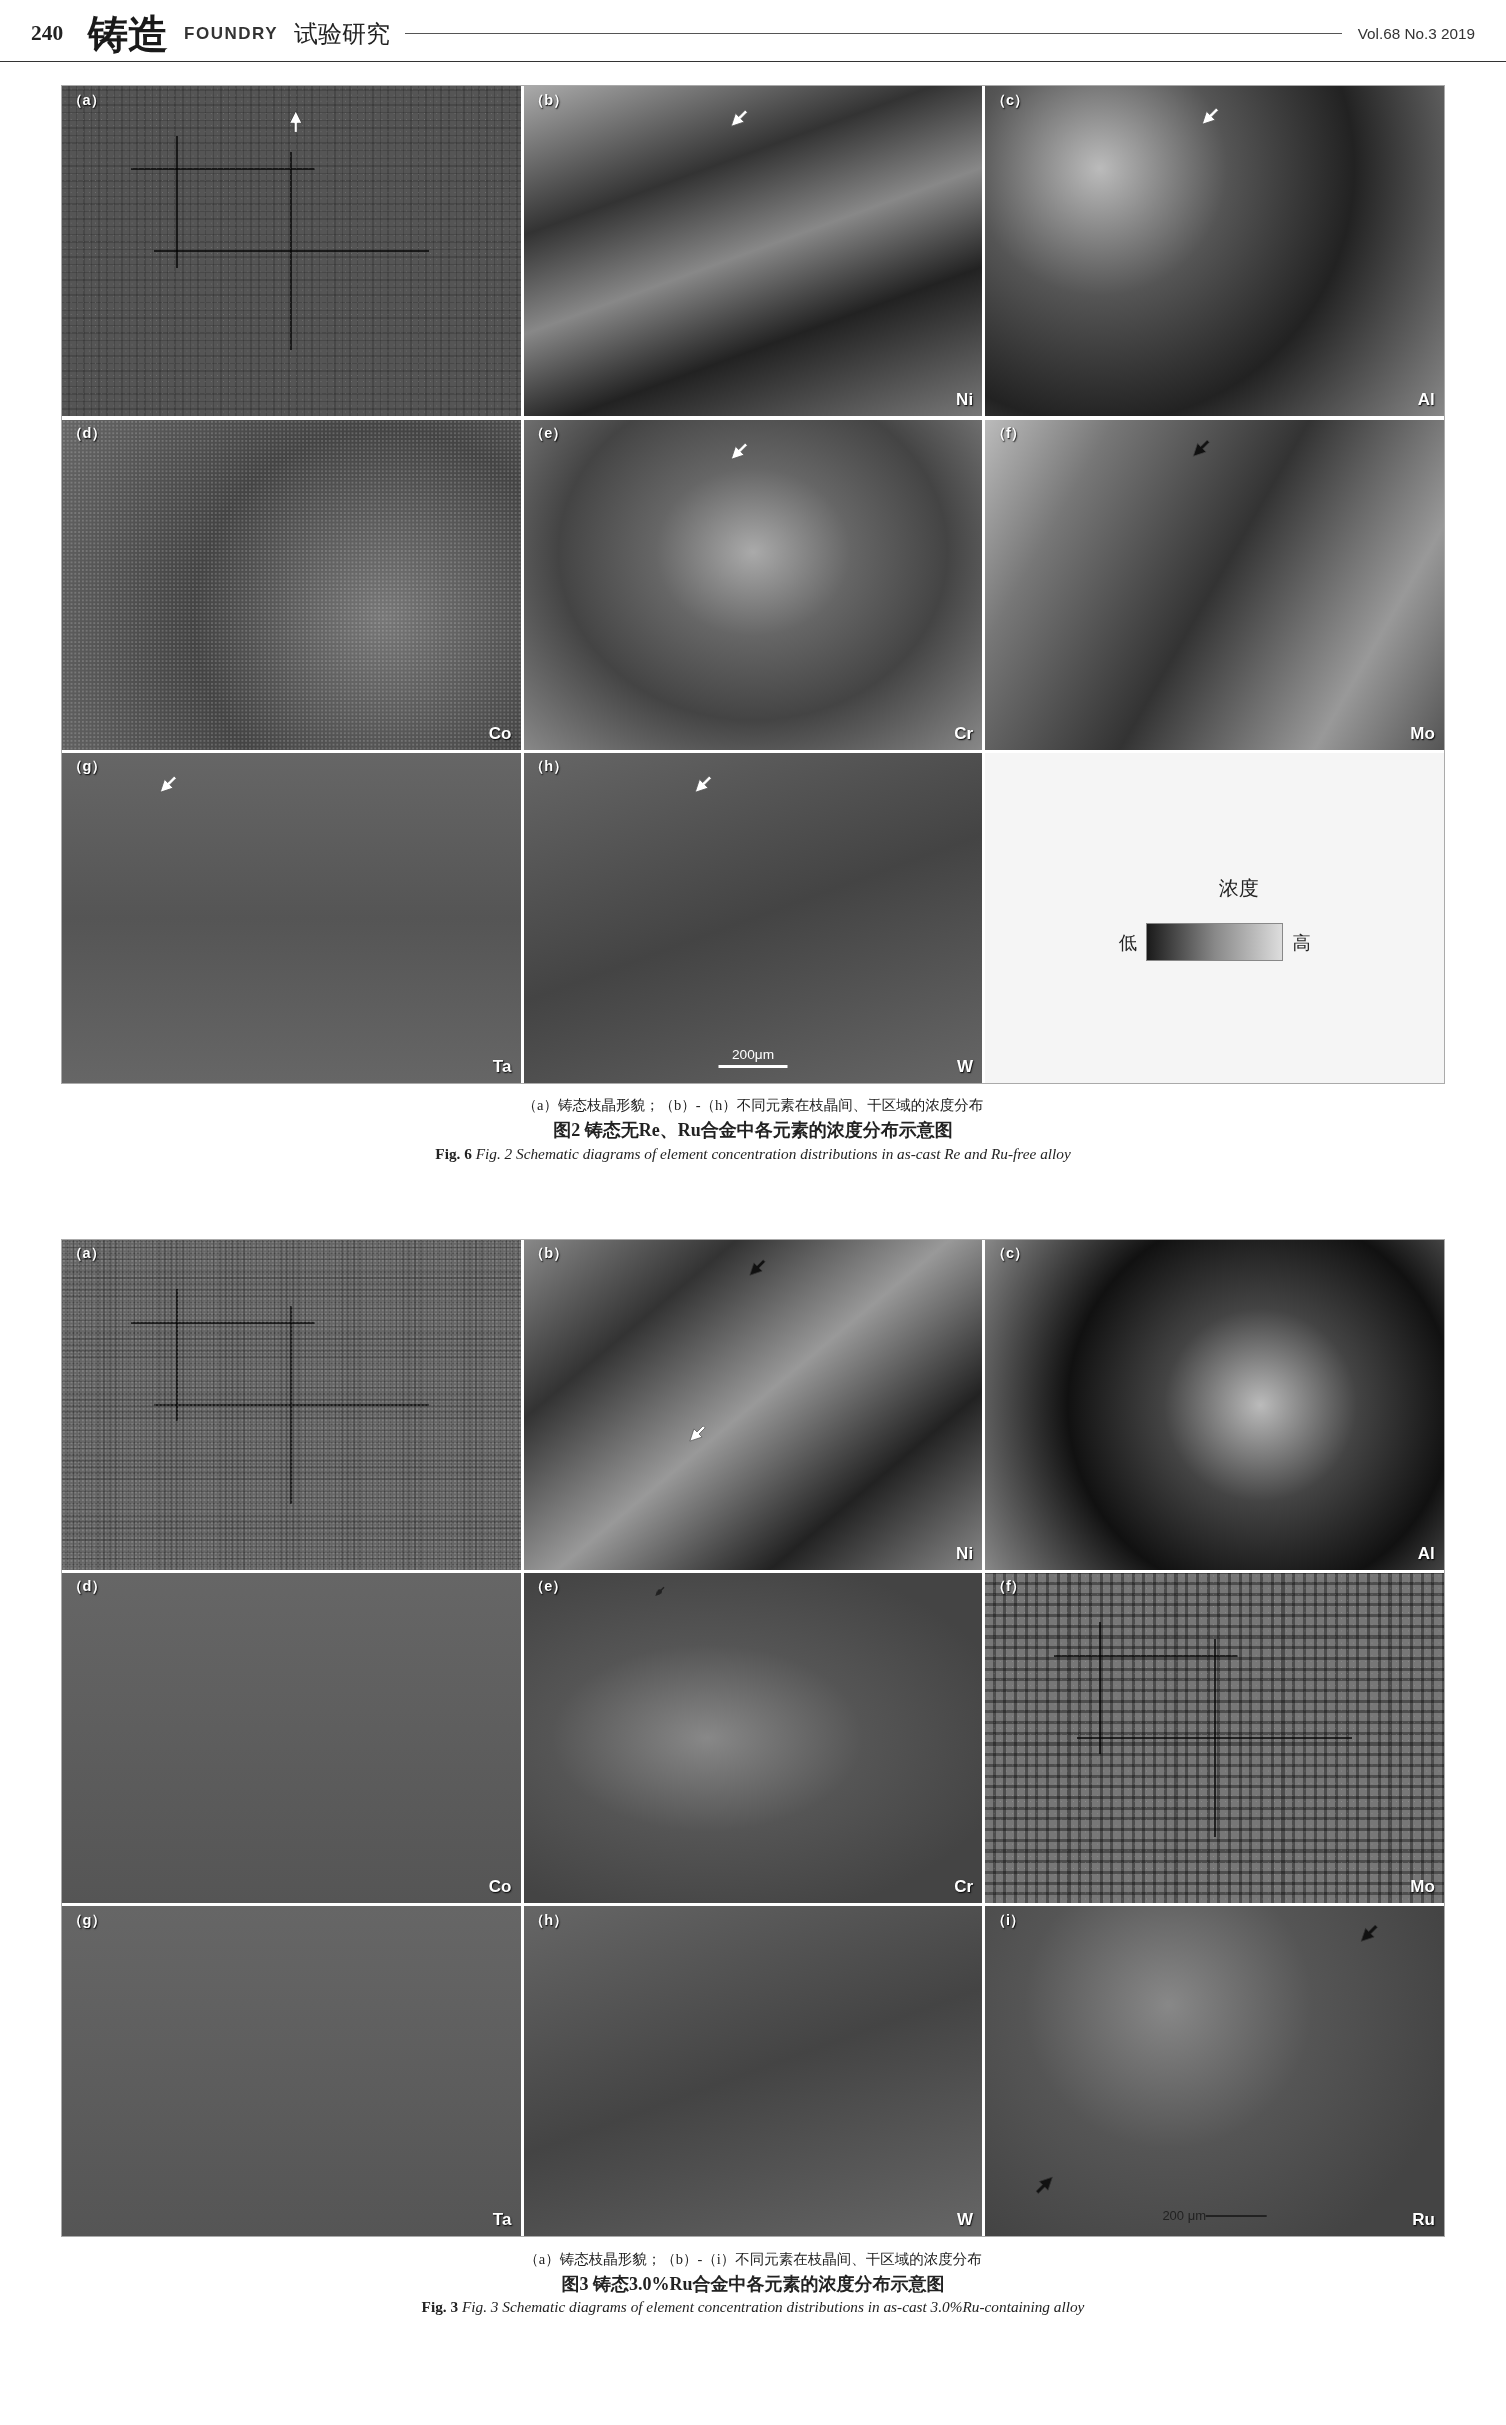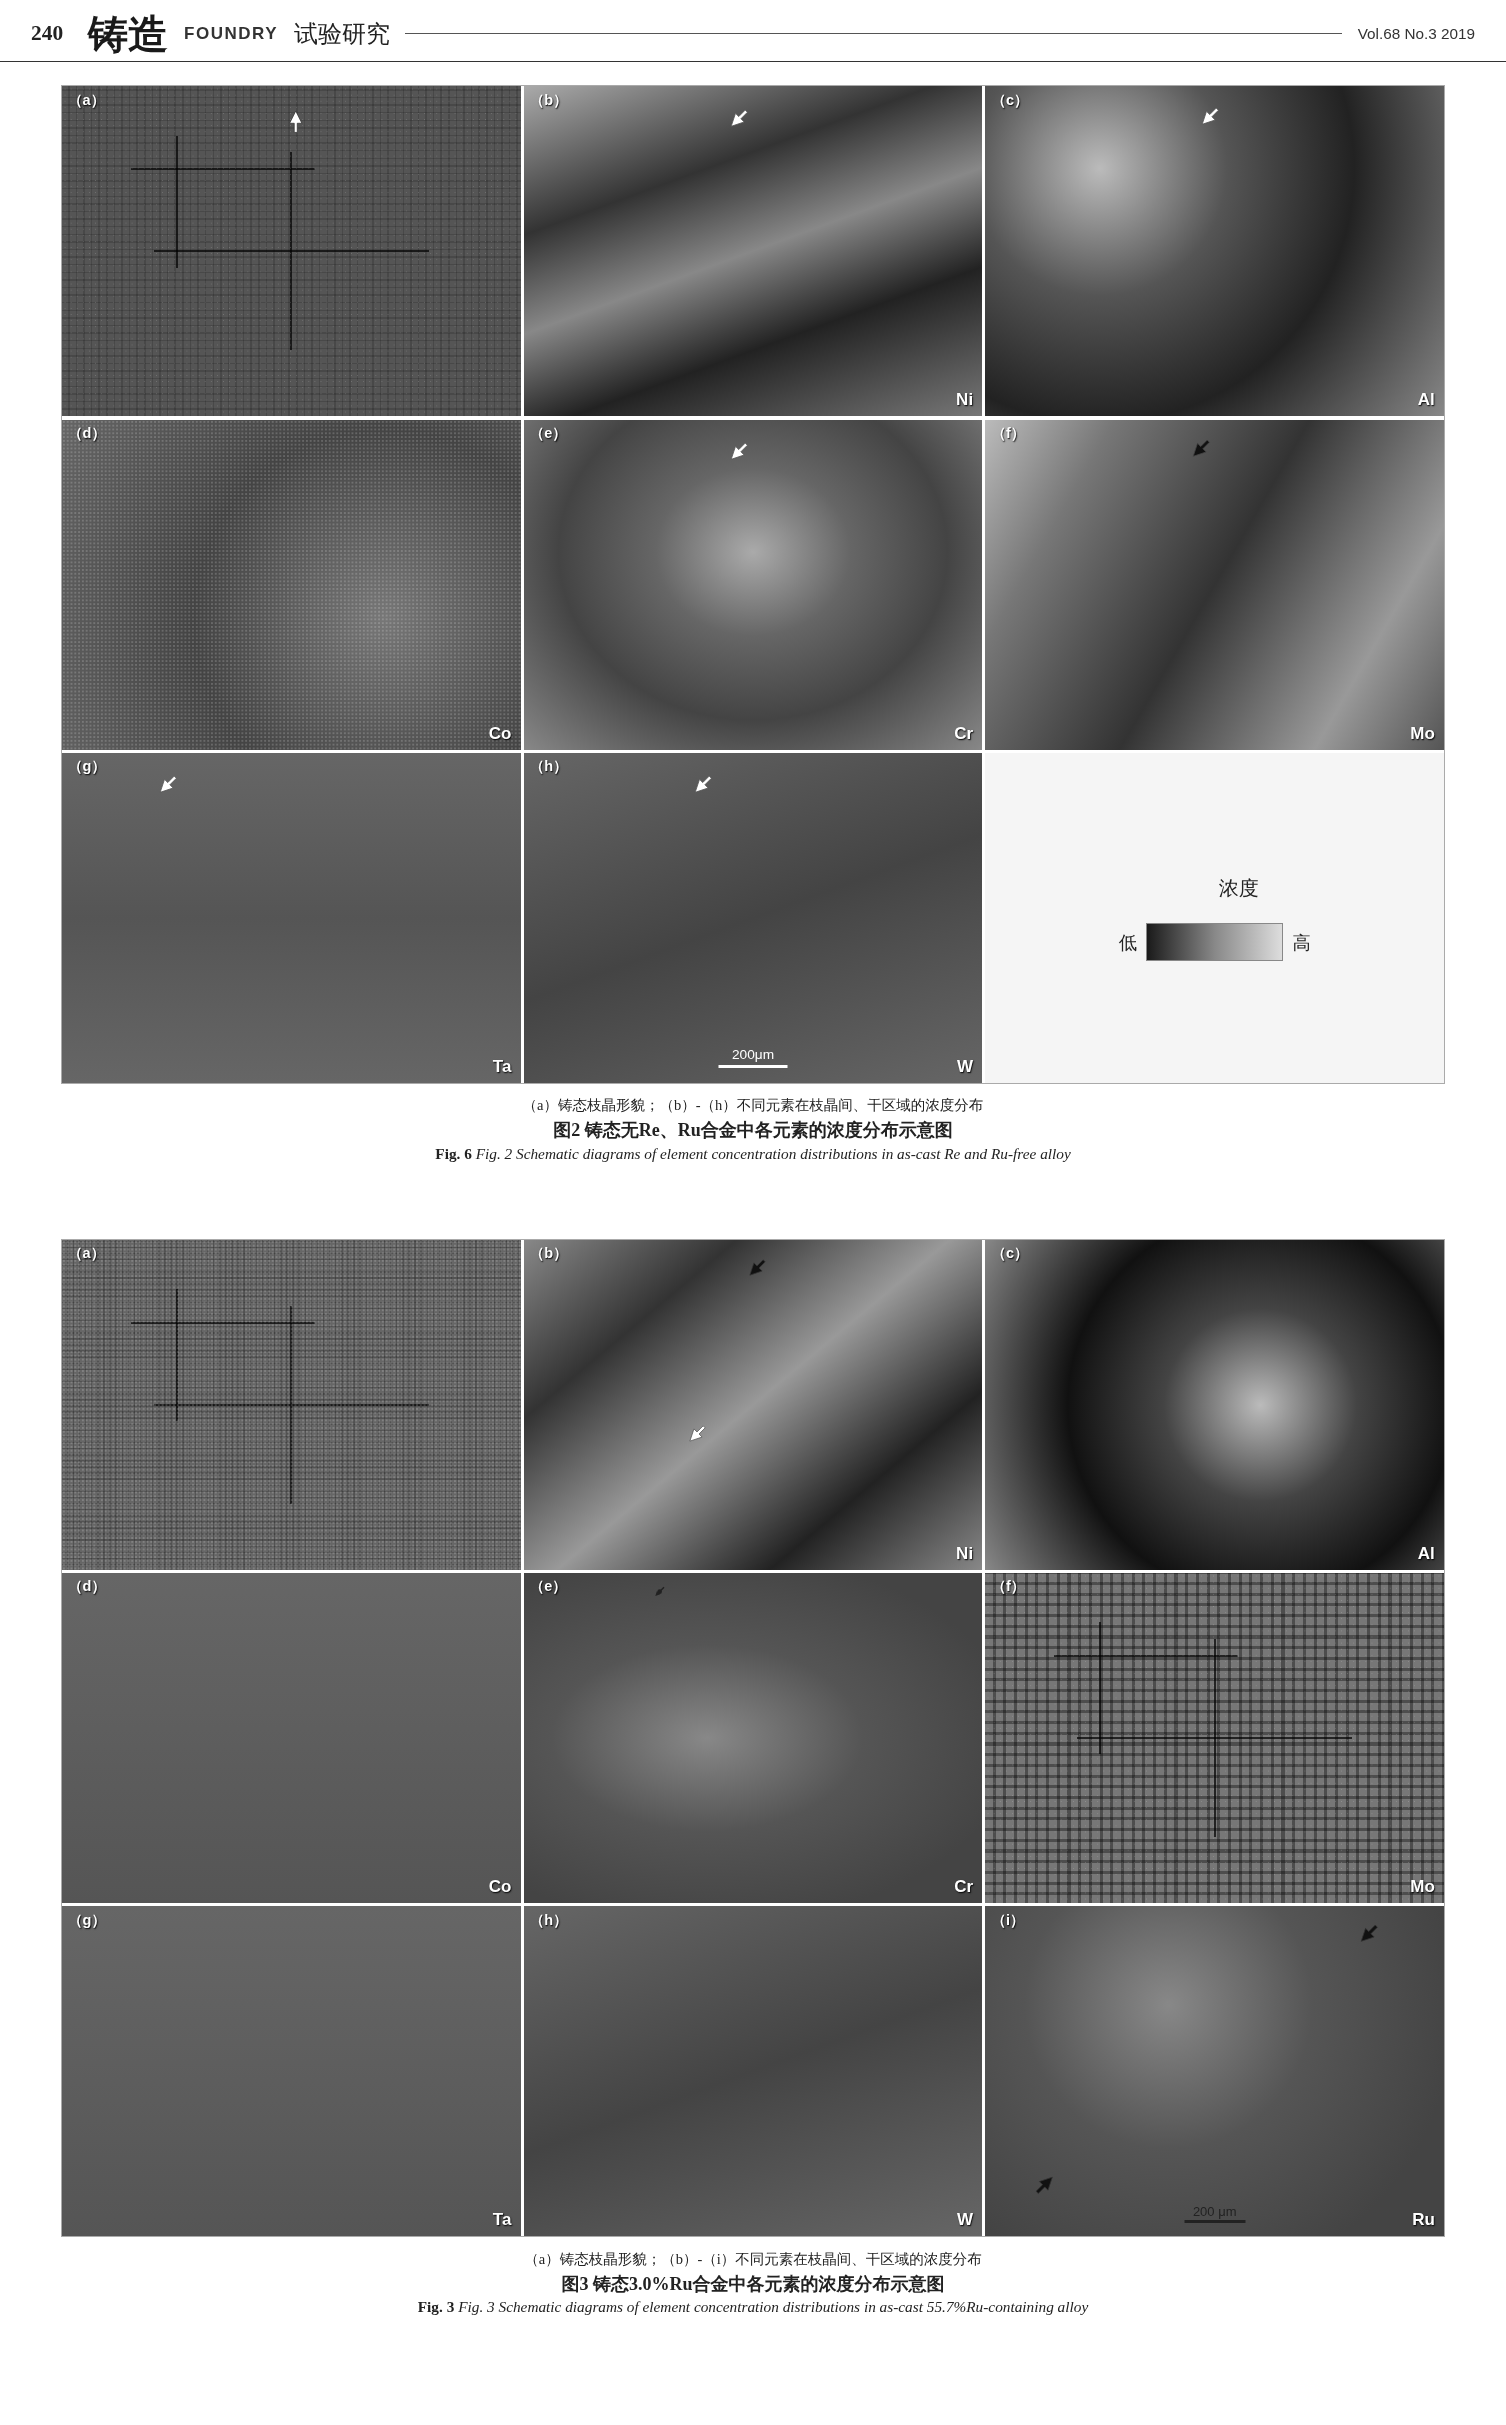--- a/index.html
+++ b/index.html
@@ -430,30 +430,30 @@
         <span class="grid-cell-elem">Ru</span>
 
         <svg class="arrow-overlay" style="top:13.7px;right:61px;width:27.5px;height:27.5px;" viewBox="0 0 36 36">
           <polygon points="18,4 26,20 20,20 20,32 16,32 16,20 10,20" fill="#111" stroke="#333" stroke-width="1" transform="rotate(225,18,18)"></polygon>
         </svg>
 
         <svg class="arrow-overlay" style="bottom:38px;left:46px;width:27.5px;height:27.5px;" viewBox="0 0 36 36">
           <polygon points="18,4 26,20 20,20 20,32 16,32 16,20 10,20" fill="#111" stroke="#333" stroke-width="1" transform="rotate(45,18,18)"></polygon>
         </svg>
 
-        <div style="position:absolute;bottom:13.7px;left:50%;transform:translateX(-50%);display:flex;flex-direction:column;align-items:center;z-index:5;justify-content:space-between;">
+        <div style="position:absolute;bottom:13.7px;left:50%;transform:translateX(-50%);display:flex;flex-direction:row;align-items:center;z-index:5;justify-content:space-between;">
           <span style="font-size:13px;color:#222;font-family:Arial,sans-serif;white-space:nowrap;">200 μm</span>
           <div style="width:61px;height:2.3px;background:#222;margin-top:1.5px;"></div>
         </div>
       </div>
     </div>
 
     <div class="figure-caption">
       <div class="caption-sub">（a）铸态枝晶形貌；（b）-（i）不同元素在枝晶间、干区域的浓度分布</div>
       <div class="caption-title-cn">图3   铸态3.0%Ru合金中各元素的浓度分布示意图</div>
       <div class="caption-title-en">
-        <b>Fig. 3</b> <span>Fig. 3  Schematic diagrams of element concentration distributions in as-cast 55.7%Ru-containing alloy</span>
+        <b>Fig. 3</b> <span>Fig. 3  Schematic diagrams of element concentration distributions in as-cast 3.0%Ru-containing alloy</span>
       </div>
     </div>
   </div>
 
 </div>
 
 
 </body></html>

